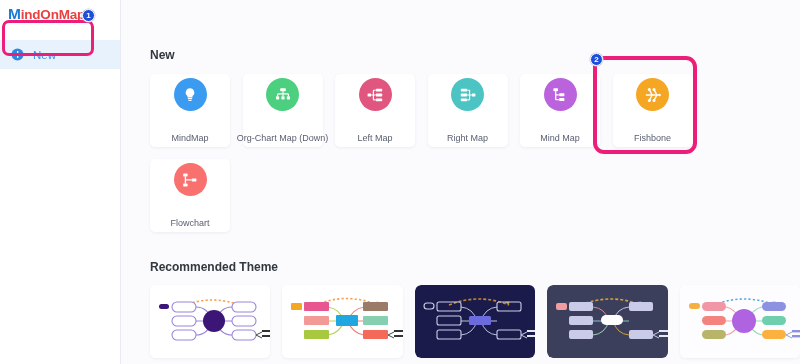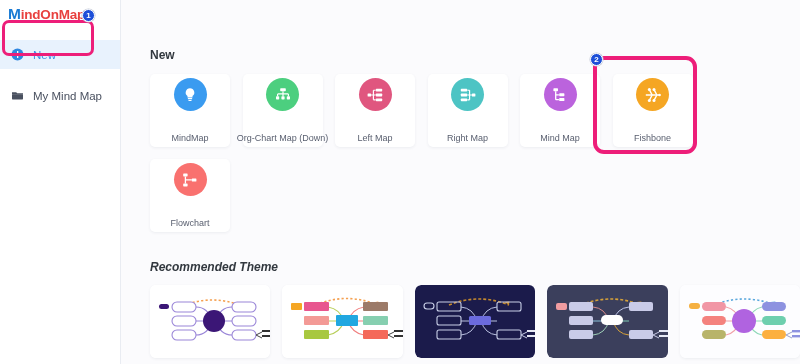--- a/index.html
+++ b/index.html
@@ -120,21 +120,21 @@
     overflow: hidden;
   }
 
   .section-title {
     font-size: 12px;
     font-weight: bold;
     color: #32383f;
     margin-left: 29px;
   }
   .title-new { padding-top: 48px; }
-  .title-theme { padding-top: 28px; font-style: italic; }
+  .title-theme { padding-top: 28px; }
 
   .card-grid {
     display: flex;
     gap: 12.5px;
     margin-left: 29px;
     margin-top: 12px;
     flex-wrap: wrap;
     width: 730px;
   }
 
@@ -228,29 +228,20 @@
             <circle cx="6.5" cy="6.5" r="6" fill="#2f87e0"></circle>
             <rect x="6" y="3" width="1.3" height="7" fill="#fff"></rect>
             <rect x="3" y="6" width="7" height="1.3" fill="#fff"></rect>
           </svg>
         </span>
         <span class="nav-label">New</span>
       </div>
 
       <div class="nav-spacer"></div>
 
-      <div class="nav-item">
-        <span class="nav-icon">
-          <svg width="13" height="13" viewBox="0 0 13 13">
-            <path d="M1 3.2h4.2l1 1.1H12v1.1H1z" fill="#4a5160"></path>
-            <rect x="1" y="5.2" width="11" height="5.2" rx="0.6" fill="#4a5160"></rect>
-          </svg>
-        </span>
-        <span class="nav-label">My Mind Map</span>
-      </div>
 
       <div class="nav-spacer"></div>
 
 
       <div class="nav-spacer"></div>
 
 
       <div class="nav-spacer"></div>
 
 

